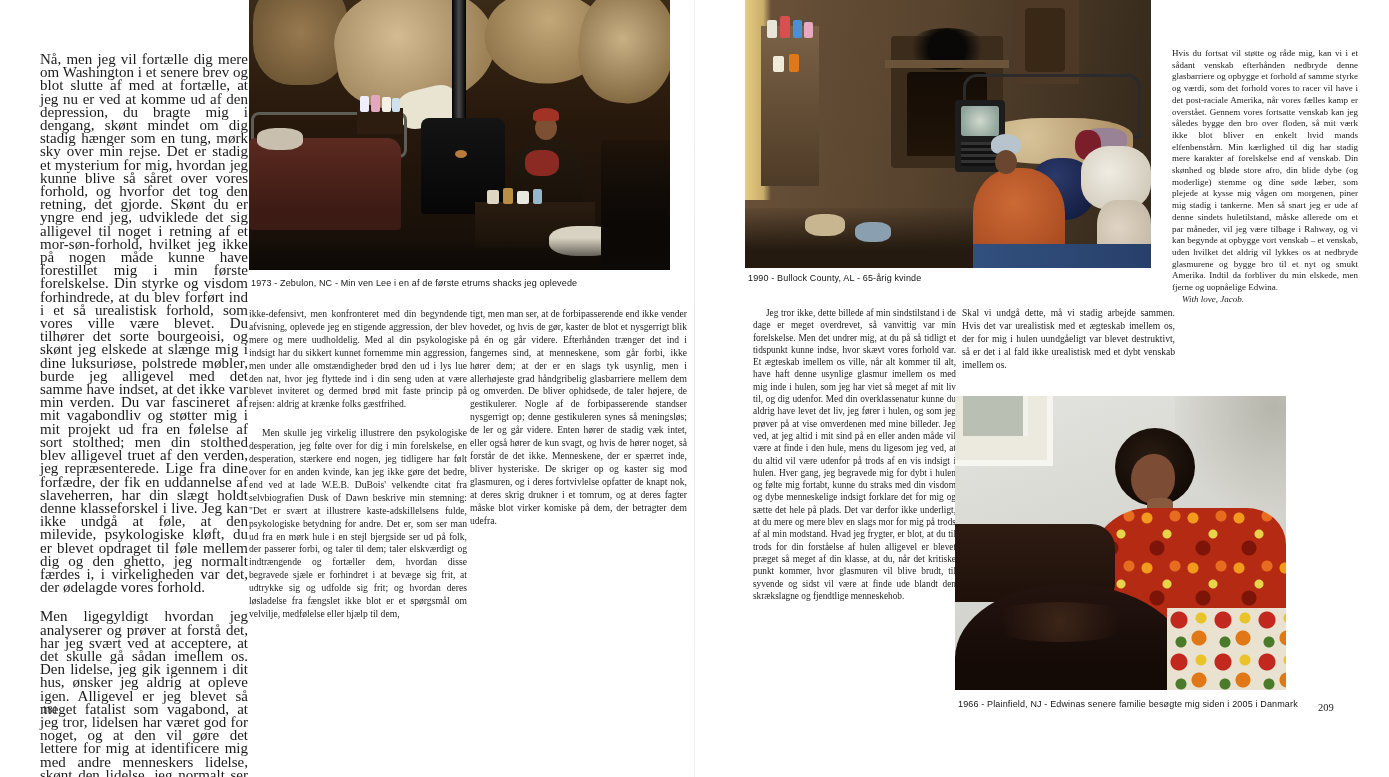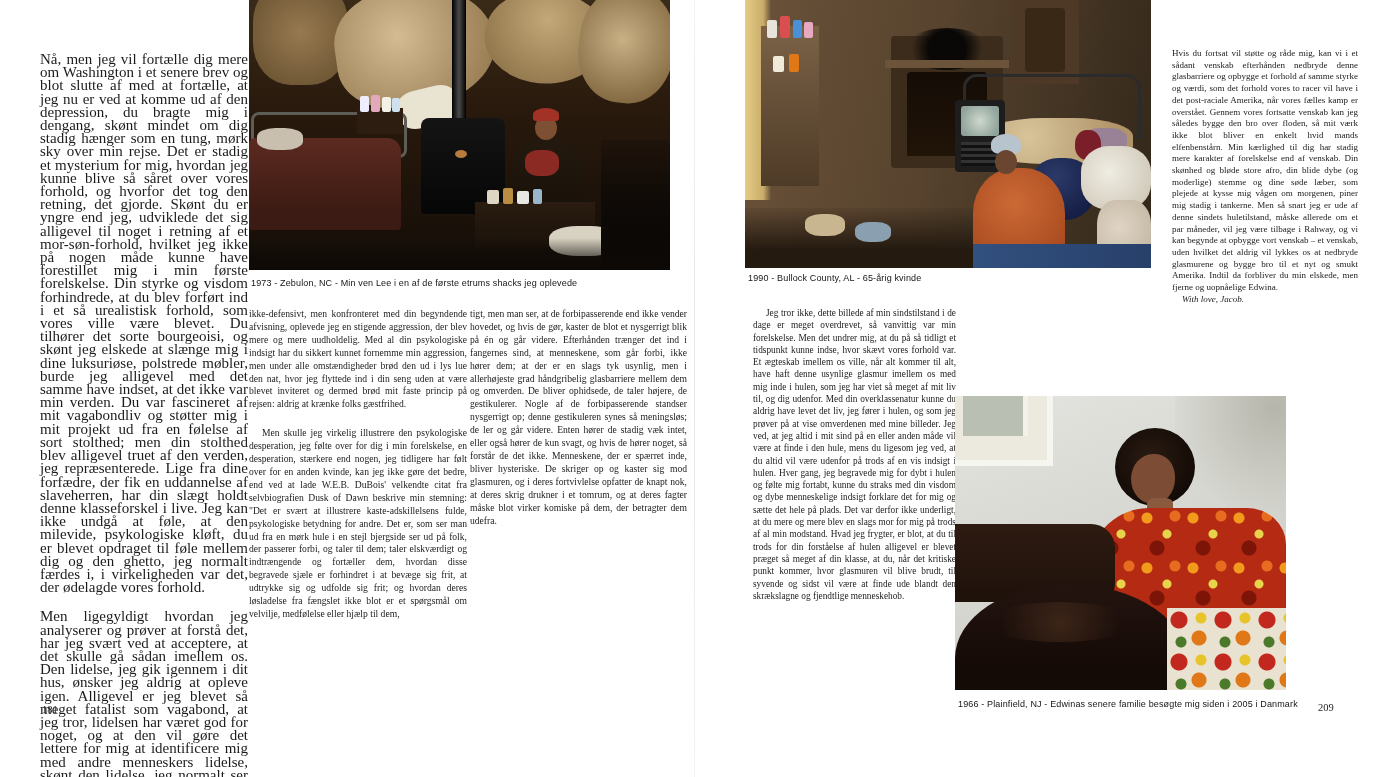--- a/index.html
+++ b/index.html
@@ -234,20 +234,23 @@
 
   <div class="col" id="colD">
     <p>Hvis du fortsat vil støtte og råde mig, kan vi i et sådant venskab efterhånden nedbryde denne glasbarriere og opbygge et forhold af samme styrke og værdi, som det forhold vores to racer vil have i det post-raciale Amerika, når vores fælles kamp er overstået. Gennem vores fortsatte venskab kan jeg således bygge den bro over floden, så mit værk ikke blot bliver en enkelt hvid mands elfenbenstårn. Min kærlighed til dig har stadig mere karakter af forelskelse end af venskab. Din skønhed og bløde store afro, din blide dybe (og moderlige) stemme og dine søde læber, som plejede at kysse mig vågen om morgenen, piner mig stadig i tankerne. Men så snart jeg er ude af denne sindets huletilstand, måske allerede om et par måneder, vil jeg være tilbage i Rahway, og vi kan begynde at opbygge vort venskab – et venskab, uden hvilket det aldrig vil lykkes os at nedbryde glasmurene og bygge bro til et nyt og smukt Amerika. Indtil da forbliver du min elskede, men fjerne og uopnåelige Edwina.</p>
     <p class="signature">With love, Jacob.</p>
   </div>
 
   <div class="col" id="colE">
     <p class="indent">Jeg tror ikke, dette billede af min sindstilstand i de dage er meget overdrevet, så vanvittig var min forelskelse. Men det undrer mig, at du på så tidligt et tidspunkt kunne indse, hvor skævt vores forhold var. Et ægteskab imellem os ville, når alt kommer til alt, have haft denne usynlige glasmur imellem os med mig inde i hulen, som jeg har viet så meget af mit liv til, og dig udenfor. Med din overklassenatur kunne du aldrig have levet det liv, jeg fører i hulen, og som jeg prøver på at vise omverdenen med mine billeder. Jeg ved, at jeg altid i mit sind på en eller anden måde vil være at finde i den hule, mens du ligesom jeg ved, at du altid vil være udenfor på trods af en vis indsigt i hulen. Hver gang, jeg begravede mig for dybt i hulen og følte mig fortabt, kunne du straks med din visdom og dybe menneskelige indsigt forklare det for mig og sætte det hele på plads. Det var derfor ikke underligt, at du mere og mere blev en slags mor for mig på trods af al min modstand. Hvad jeg frygter, er blot, at du til trods for din forståelse af hulen alligevel er blevet præget så meget af din klasse, at du, når det kritiske punkt kommer, hvor glasmuren vil blive brudt, til syvende og sidst vil være at finde ude blandt den skrækslagne og fjendtlige menneskehob.</p>
   </div>
 
+  <div class="col" id="colF">
+    <p>Skal vi undgå dette, må vi stadig arbejde sammen. Hvis det var urealistisk med et ægteskab imellem os, der for mig i hulen uundgåeligt var blevet destruktivt, så er det i al fald ikke urealistisk med et dybt venskab imellem os.</p>
+  </div>
 
   <div class="photo" id="photoC">
     <div class="pc-window"></div>
     <div class="pc-pane"></div>
     <div class="pc-shadow"></div>
     <div class="pc-afro"></div>
     <div class="pc-face"></div>
     <div class="pc-neck"></div>
     <div class="pc-dress"></div>
     <div class="pc-couchback"></div>

